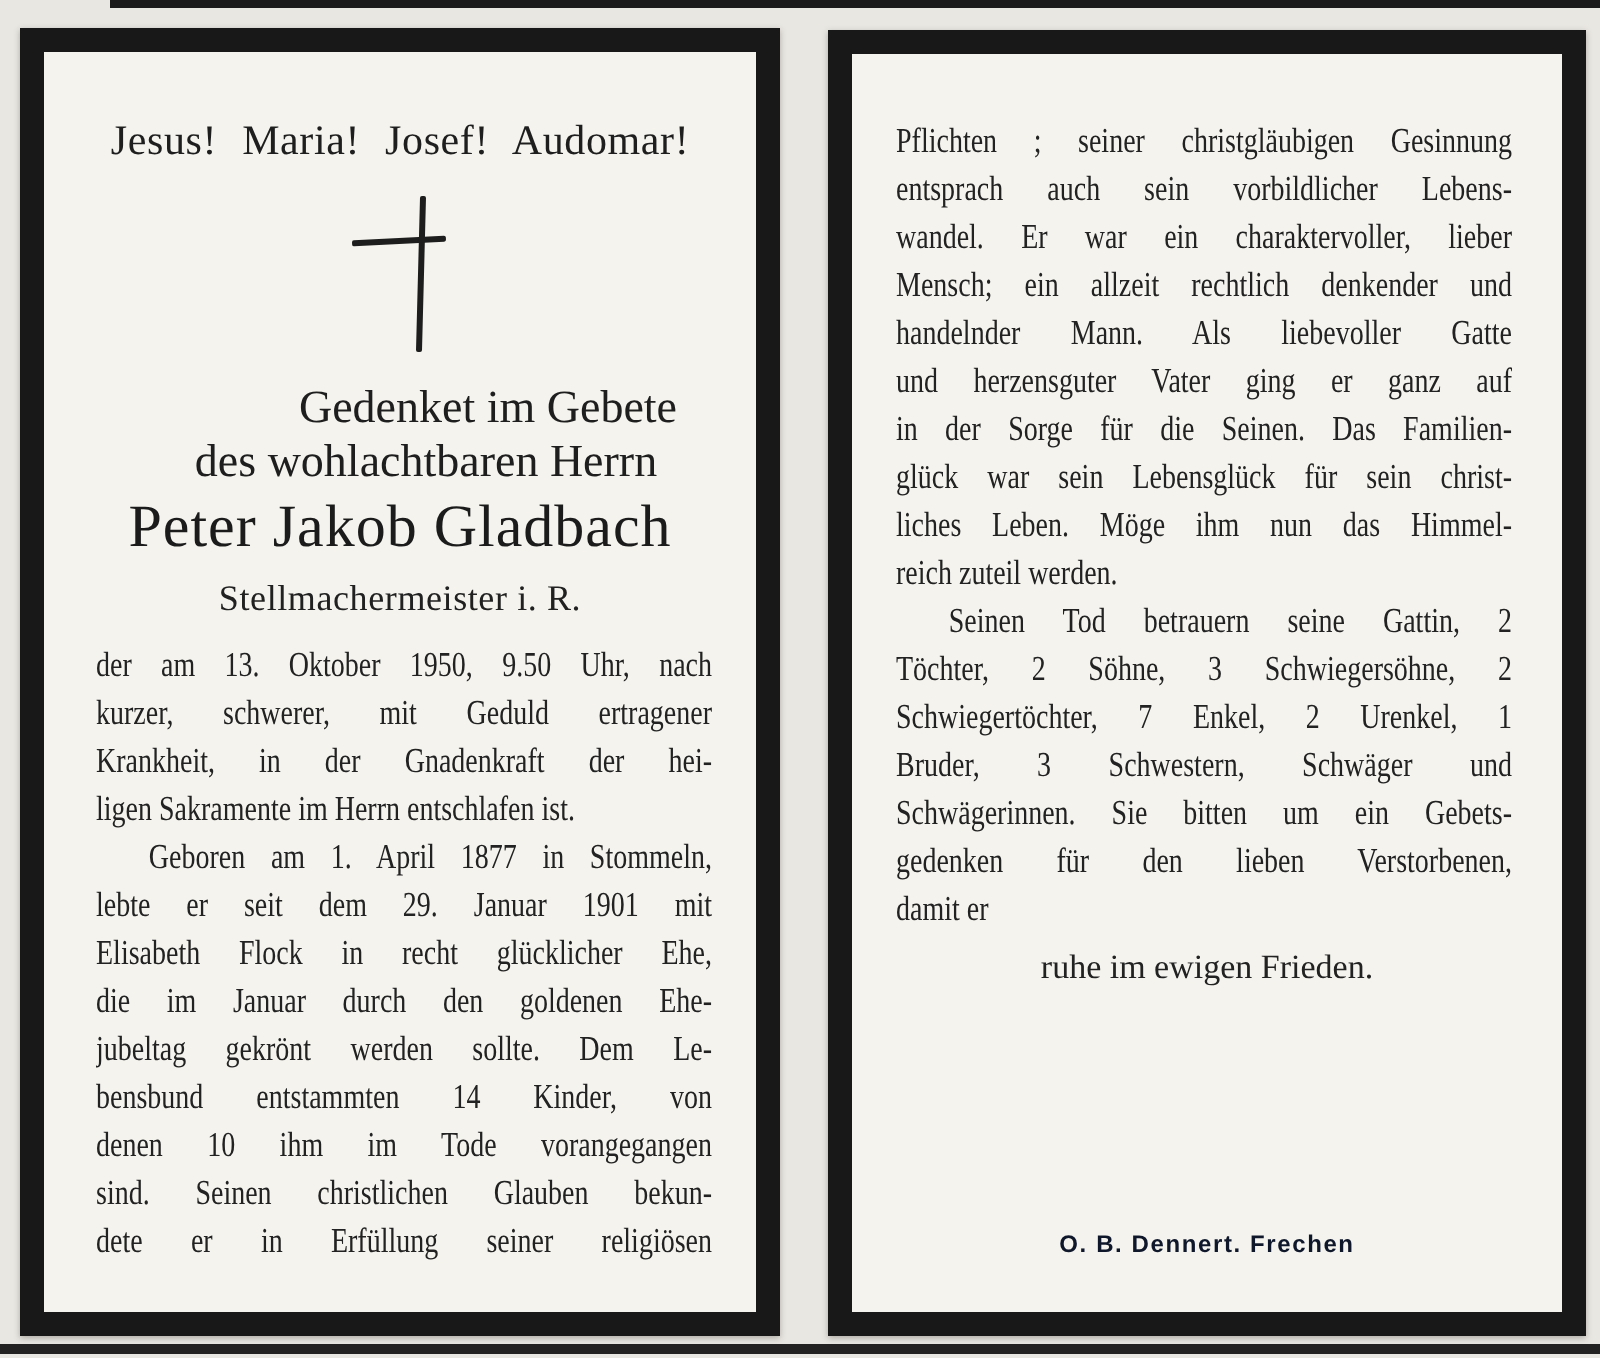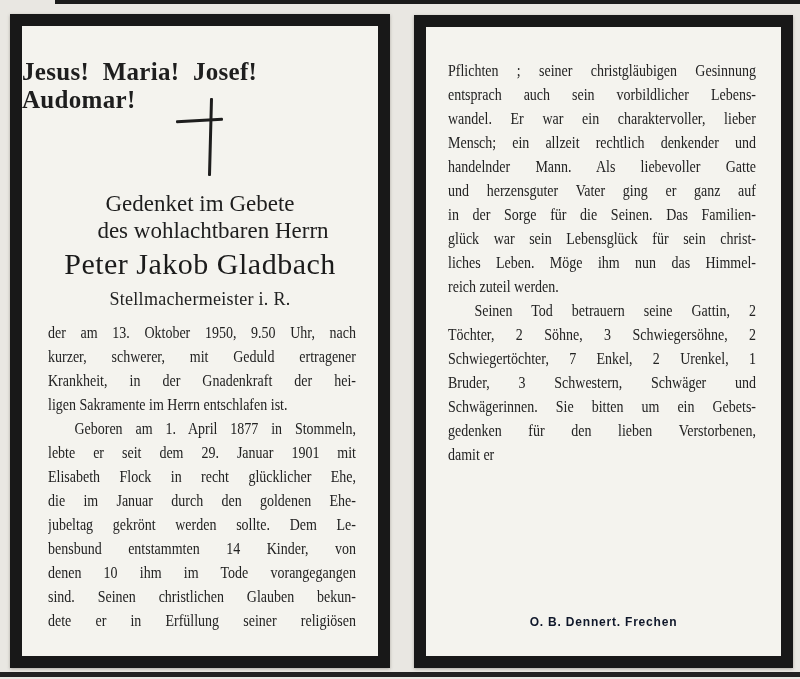--- a/index.html
+++ b/index.html
@@ -22,35 +22,34 @@
     box-sizing: border-box;
     border: 12px solid #181818;
     background: #f4f3ee;
     box-shadow: 0 1px 3px rgba(60,55,45,.35);
   }
   .page-left  { left: 10px;  top: 14px; width: 380px; height: 654px; }
   .page-right { left: 414px; top: 15px; width: 379px; height: 653px; }
 
   .invocation {
     position: absolute; top: 32px; left: 0; width: 100%;
-    text-align: left; font-size: 25px; word-spacing: 7px; letter-spacing: .3px;
+    text-align: center; font-size: 21px; word-spacing: 7px; letter-spacing: .3px;
     color: #1e1e1e;
-    font-weight: bold;
   }
   .cross { position: absolute; top: 0; left: 0; }
   .cross .cross-v {
     position: absolute; left: 187px; top: 72px; width: 3px; height: 78px;
     background: #1d1d1d; transform: rotate(1.5deg); border-radius: 1px;
   }
   .cross .cross-h {
     position: absolute; left: 154px; top: 93px; width: 47px; height: 3px;
     background: #1d1d1d; transform: rotate(-3deg); border-radius: 1px;
   }
   .heading { position: absolute; left: 0; width: 100%; text-align: center; font-size: 23px; color: #1e1e1e; }
-  .heading-1 { top: 165px; }
+  .heading-1 { top: 165px; padding-left: 44px; }
   .heading-2 { top: 192px; margin-left: 13px; }
   .deceased-name {
     position: absolute; top: 221px; left: 0; width: 100%;
     text-align: center; font-size: 30px; letter-spacing: .5px; color: #1b1b1b;
   }
   .deceased-title {
     position: absolute; top: 263px; left: 0; width: 100%;
     text-align: center; font-size: 18px; letter-spacing: .3px;
   }
 
@@ -147,17 +146,18 @@
           <div class="tline tline-indent">Seinen Tod betrauern seine Gattin, 2</div>
           <div class="tline">Töchter, 2 Söhne, 3 Schwiegersöhne, 2</div>
           <div class="tline">Schwiegertöchter, 7 Enkel, 2 Urenkel, 1</div>
           <div class="tline">Bruder, 3 Schwestern, Schwäger und</div>
           <div class="tline">Schwägerinnen. Sie bitten um ein Gebets-</div>
           <div class="tline">gedenken für den lieben Verstorbenen,</div>
           <div class="tline tline-last">damit er</div>
         </div>
     </div>
 
+    <div class="closing">ruhe im ewigen Frieden.</div>
 
     <div class="printer">O. B. Dennert. Frechen</div>
   </div>
 
 </div>
 
 </body></html>

